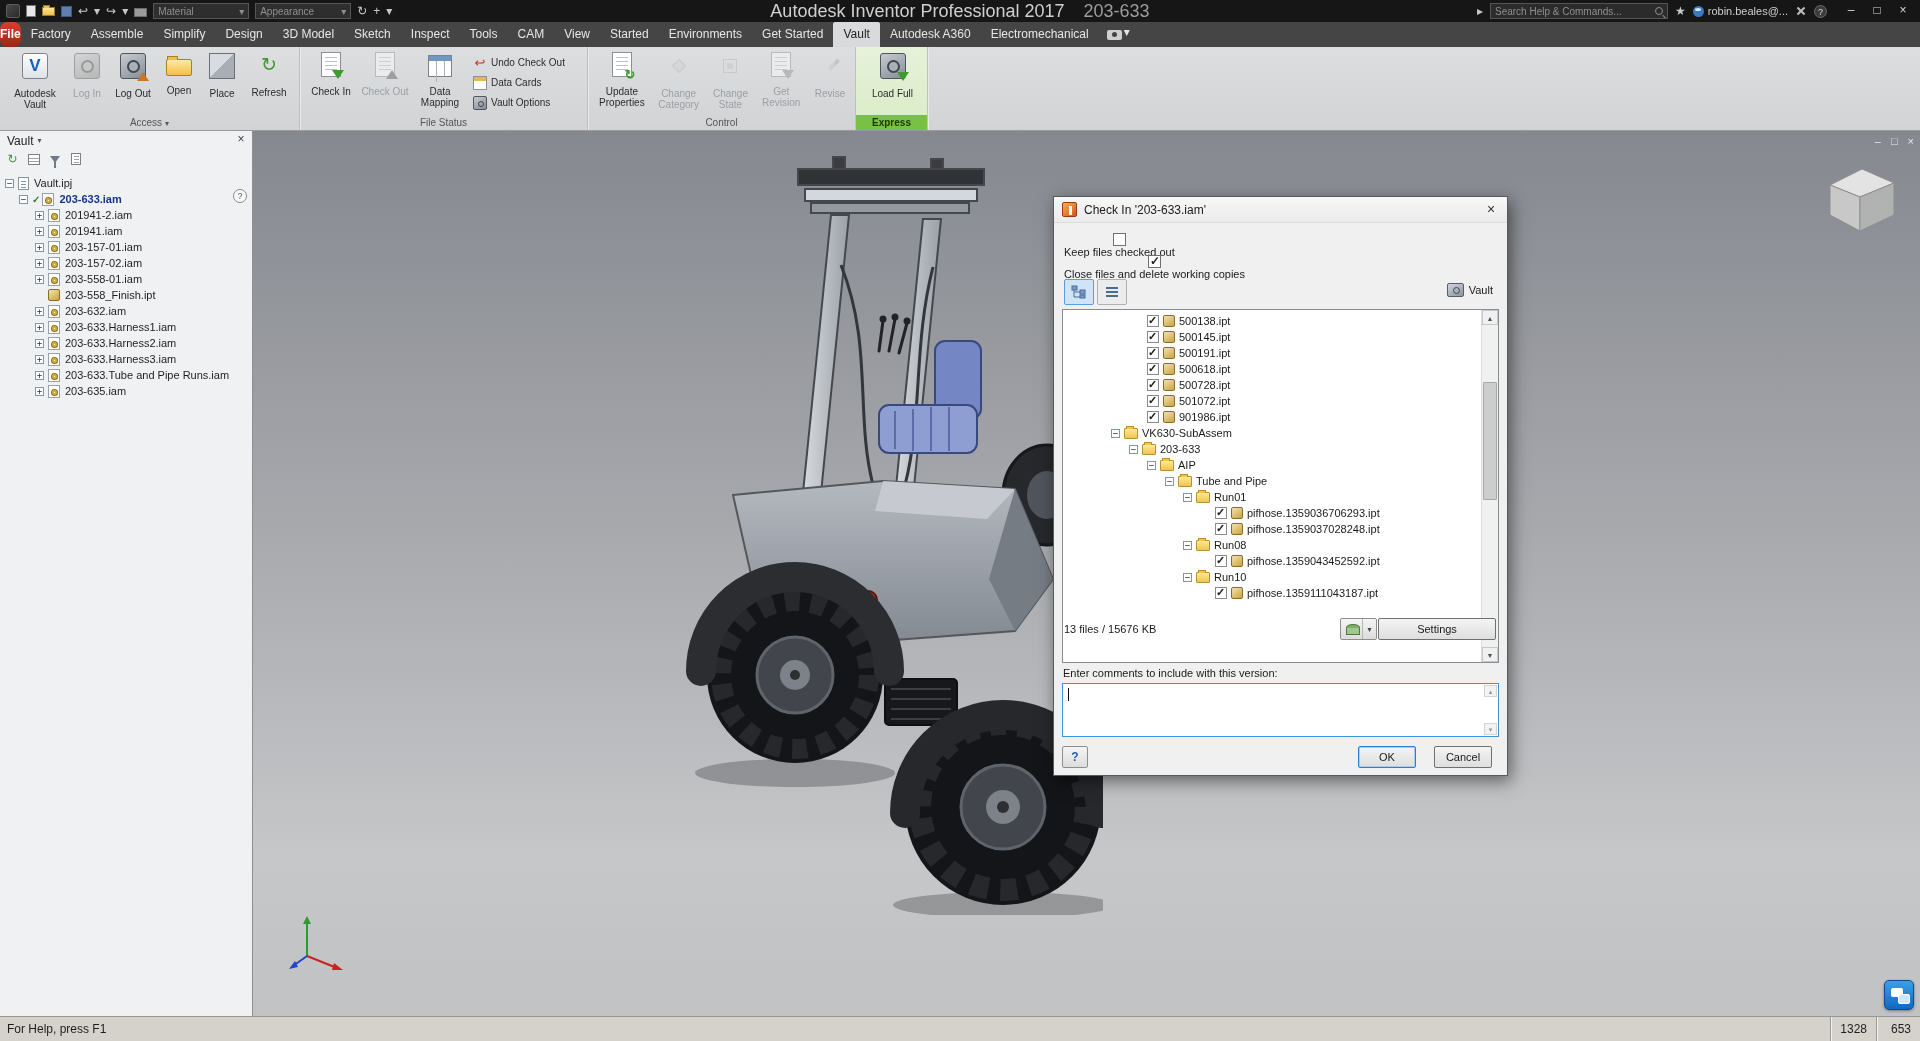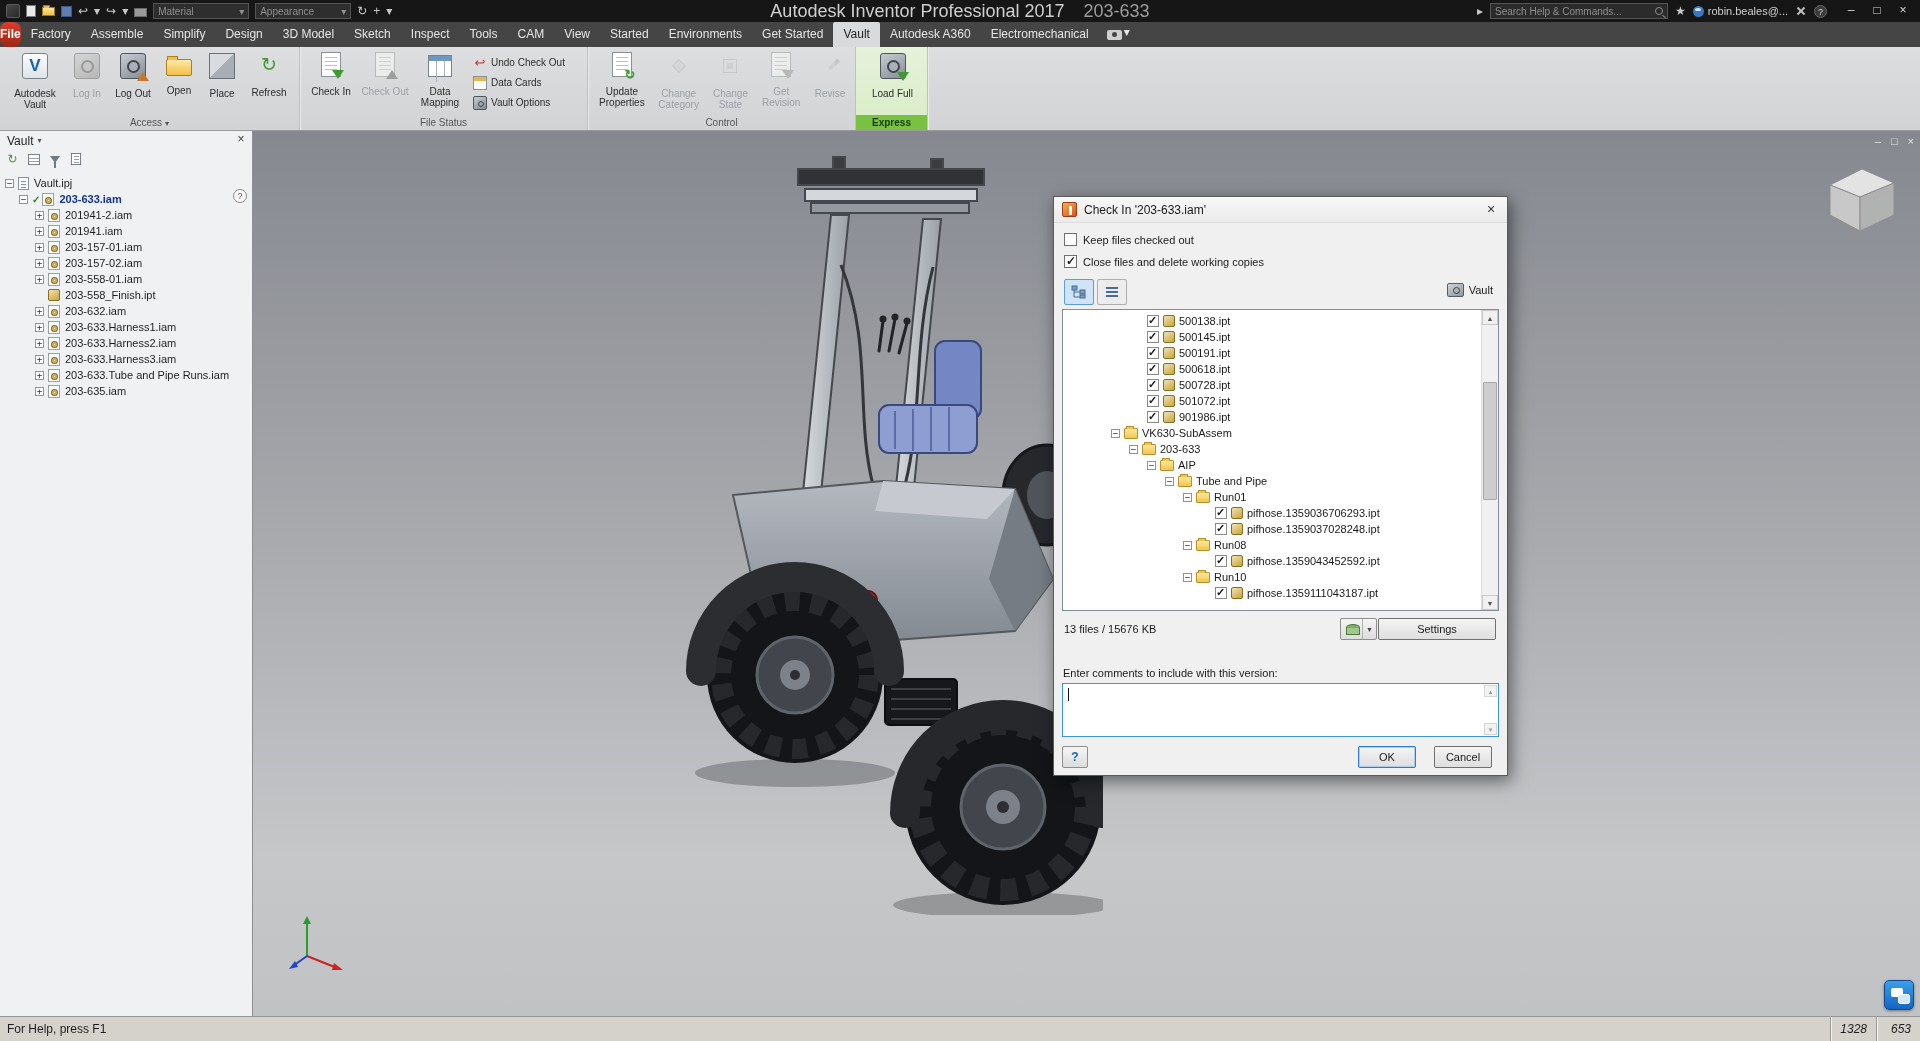--- a/index.html
+++ b/index.html
@@ -123,30 +123,30 @@
   .a360::before{content:"";position:absolute;left:6px;top:7px;width:12px;height:9px;border-radius:2px;background:#fff;}
   .a360::after{content:"";position:absolute;left:13px;top:13px;width:10px;height:8px;border-radius:2px;background:#cfe6fb;border:1px solid #fff;}
 
   
   .dialog{position:absolute;left:1053px;top:196px;width:455px;height:580px;background:#f0f0f0;border:1px solid #5a5a5a;box-shadow:3px 5px 16px rgba(0,0,0,.5);font-size:11px;color:#1a1a1a;z-index:10;}
   .d-title{position:absolute;top:0;left:0;right:0;height:26px;display:flex;align-items:center;padding-left:8px;gap:7px;background:linear-gradient(#f7f7f7,#ebebeb);border-bottom:1px solid #dcdcdc;}
   .d-title .d-text{font-size:12px;}
   .d-ico{width:15px;height:15px;border-radius:2px;background:linear-gradient(140deg,#f6b24b,#d4541f);border:1px solid #9c3a12;position:relative;flex:none;}
   .d-ico::after{content:"";position:absolute;left:6px;top:3px;width:3px;height:9px;background:#fff;}
   .d-close{position:absolute;right:0;top:0;width:32px;height:26px;text-align:center;line-height:25px;font-size:14px;color:#333;}
-  .cbrow{position:absolute;left:10px;display:flex;align-items:center;gap:6px;}
+  .cbrow{position:absolute;left:10px;display:flex;align-items:center;flex-direction:column;}
   .cbox{width:13px;height:13px;background:#fff;border:1px solid #707070;position:relative;flex:none;}
   .cbox.checked::after{content:"✓";position:absolute;left:1px;top:-2px;font-size:12px;font-weight:bold;color:#222;}
   .d-toggles{position:absolute;left:10px;top:82px;display:flex;gap:3px;}
   .tgl{width:30px;height:26px;display:flex;align-items:center;justify-content:center;border:1px solid #b0b0b0;background:#ececec;border-radius:2px;}
   .tgl.active{background:#cfe4f7;border-color:#5d9ddd;}
   .d-vaultlbl{position:absolute;right:14px;top:86px;display:flex;align-items:center;gap:5px;}
   .vico{width:17px;height:14px;background:linear-gradient(150deg,#cfd4da,#8e959d);border:1px solid #565d66;border-radius:2px;position:relative;flex:none;}
   .vico::after{content:"";position:absolute;left:5px;top:3px;width:5px;height:5px;border:1px solid #3f464e;border-radius:50%;}
-  .d-tree{position:absolute;left:8px;right:8px;top:112px;height:302px;background:#fff;border:1px solid #828f9a;overflow:hidden;}
+  .d-tree{position:absolute;left:8px;right:8px;top:112px;height:354px;background:#fff;border:1px solid #828f9a;overflow:hidden;}
   .d-tree-inner{position:absolute;left:0;top:3px;right:17px;bottom:0;}
   .drow{display:flex;align-items:center;height:16px;white-space:nowrap;}
   .dcb{width:12px;height:12px;background:#fff;border:1px solid #8a8a8a;position:relative;flex:none;margin-right:4px;}
   .dcb.checked::after{content:"✓";position:absolute;left:0px;top:-2px;font-size:11px;font-weight:bold;color:#1c1c1c;}
   .ptico{width:12px;height:12px;flex:none;margin-right:4px;background:linear-gradient(145deg,#f1e5b2,#c9a23f);border:1px solid #8a6d1f;border-radius:2px;}
   .fol{width:14px;height:11px;flex:none;margin-right:4px;background:linear-gradient(#fde9a0,#f3c54d);border:1px solid #b8902f;border-radius:1px;position:relative;}
   .fol::before{content:"";position:absolute;top:-3px;left:1px;width:6px;height:2px;background:#f3c54d;border:1px solid #b8902f;border-bottom:none;}
   .d-scroll{position:absolute;right:0;top:0;bottom:0;width:17px;background:#f0f0f0;border-left:1px solid #dcdcdc;}
   .d-scroll .arr{position:absolute;left:0;right:0;height:15px;text-align:center;font-size:7px;color:#505050;line-height:15px;background:#f0f0f0;border:1px solid #c8c8c8;}
   .d-scroll .arr.up{top:0;} .d-scroll .arr.dn{bottom:0;}
@@ -167,21 +167,21 @@
   .spin{position:absolute;right:1px;width:13px;height:12px;background:#f2f2f2;border:1px solid #d5d5d5;text-align:center;font-size:7px;line-height:11px;color:#9a9a9a;}
   .spin.up{top:1px;} .spin.dn{bottom:1px;}
   .d-helpbtn{position:absolute;left:8px;top:549px;width:26px;height:22px;border:1px solid #8e8e8e;border-radius:2px;background:linear-gradient(#f5f5f5,#dcdcdc);display:flex;align-items:center;justify-content:center;color:#1b62b5;font-weight:bold;font-size:12px;}
   .d-ok{position:absolute;left:304px;top:549px;width:58px;border-color:#2f7ccd;box-shadow:0 0 0 1px #a9cdf0 inset;}
   .d-cancel{position:absolute;left:380px;top:549px;width:58px;}
 
   
   .statusbar{position:absolute;left:0;right:0;bottom:0;height:25px;background:#d5d2cc;border-top:1px solid #979797;display:flex;align-items:center;font-size:12px;color:#1e1e1e;}
   .sb-left{padding-left:7px;}
   .sb-right{margin-left:auto;display:flex;height:100%;}
-  .sb-cell{display:flex;align-items:center;justify-content:flex-end;padding:0 9px;border-left:1px solid #9a9a9a;box-shadow:inset 1px 0 0 #f4f2ee;min-width:44px;font-style:italic;}
+  .sb-cell{display:flex;align-items:center;justify-content:flex-end;padding:0 9px;border-left:1px solid #9a9a9a;box-shadow:inset 1px 0 0 #f4f2ee;min-width:44px;}
 </style>
 </head>
 <body>
 
 <div class="screen">
 
   <div class="titlebar">
     <div class="qat">
       <span class="appico"></span>
       <span class="mini-page"></span>

